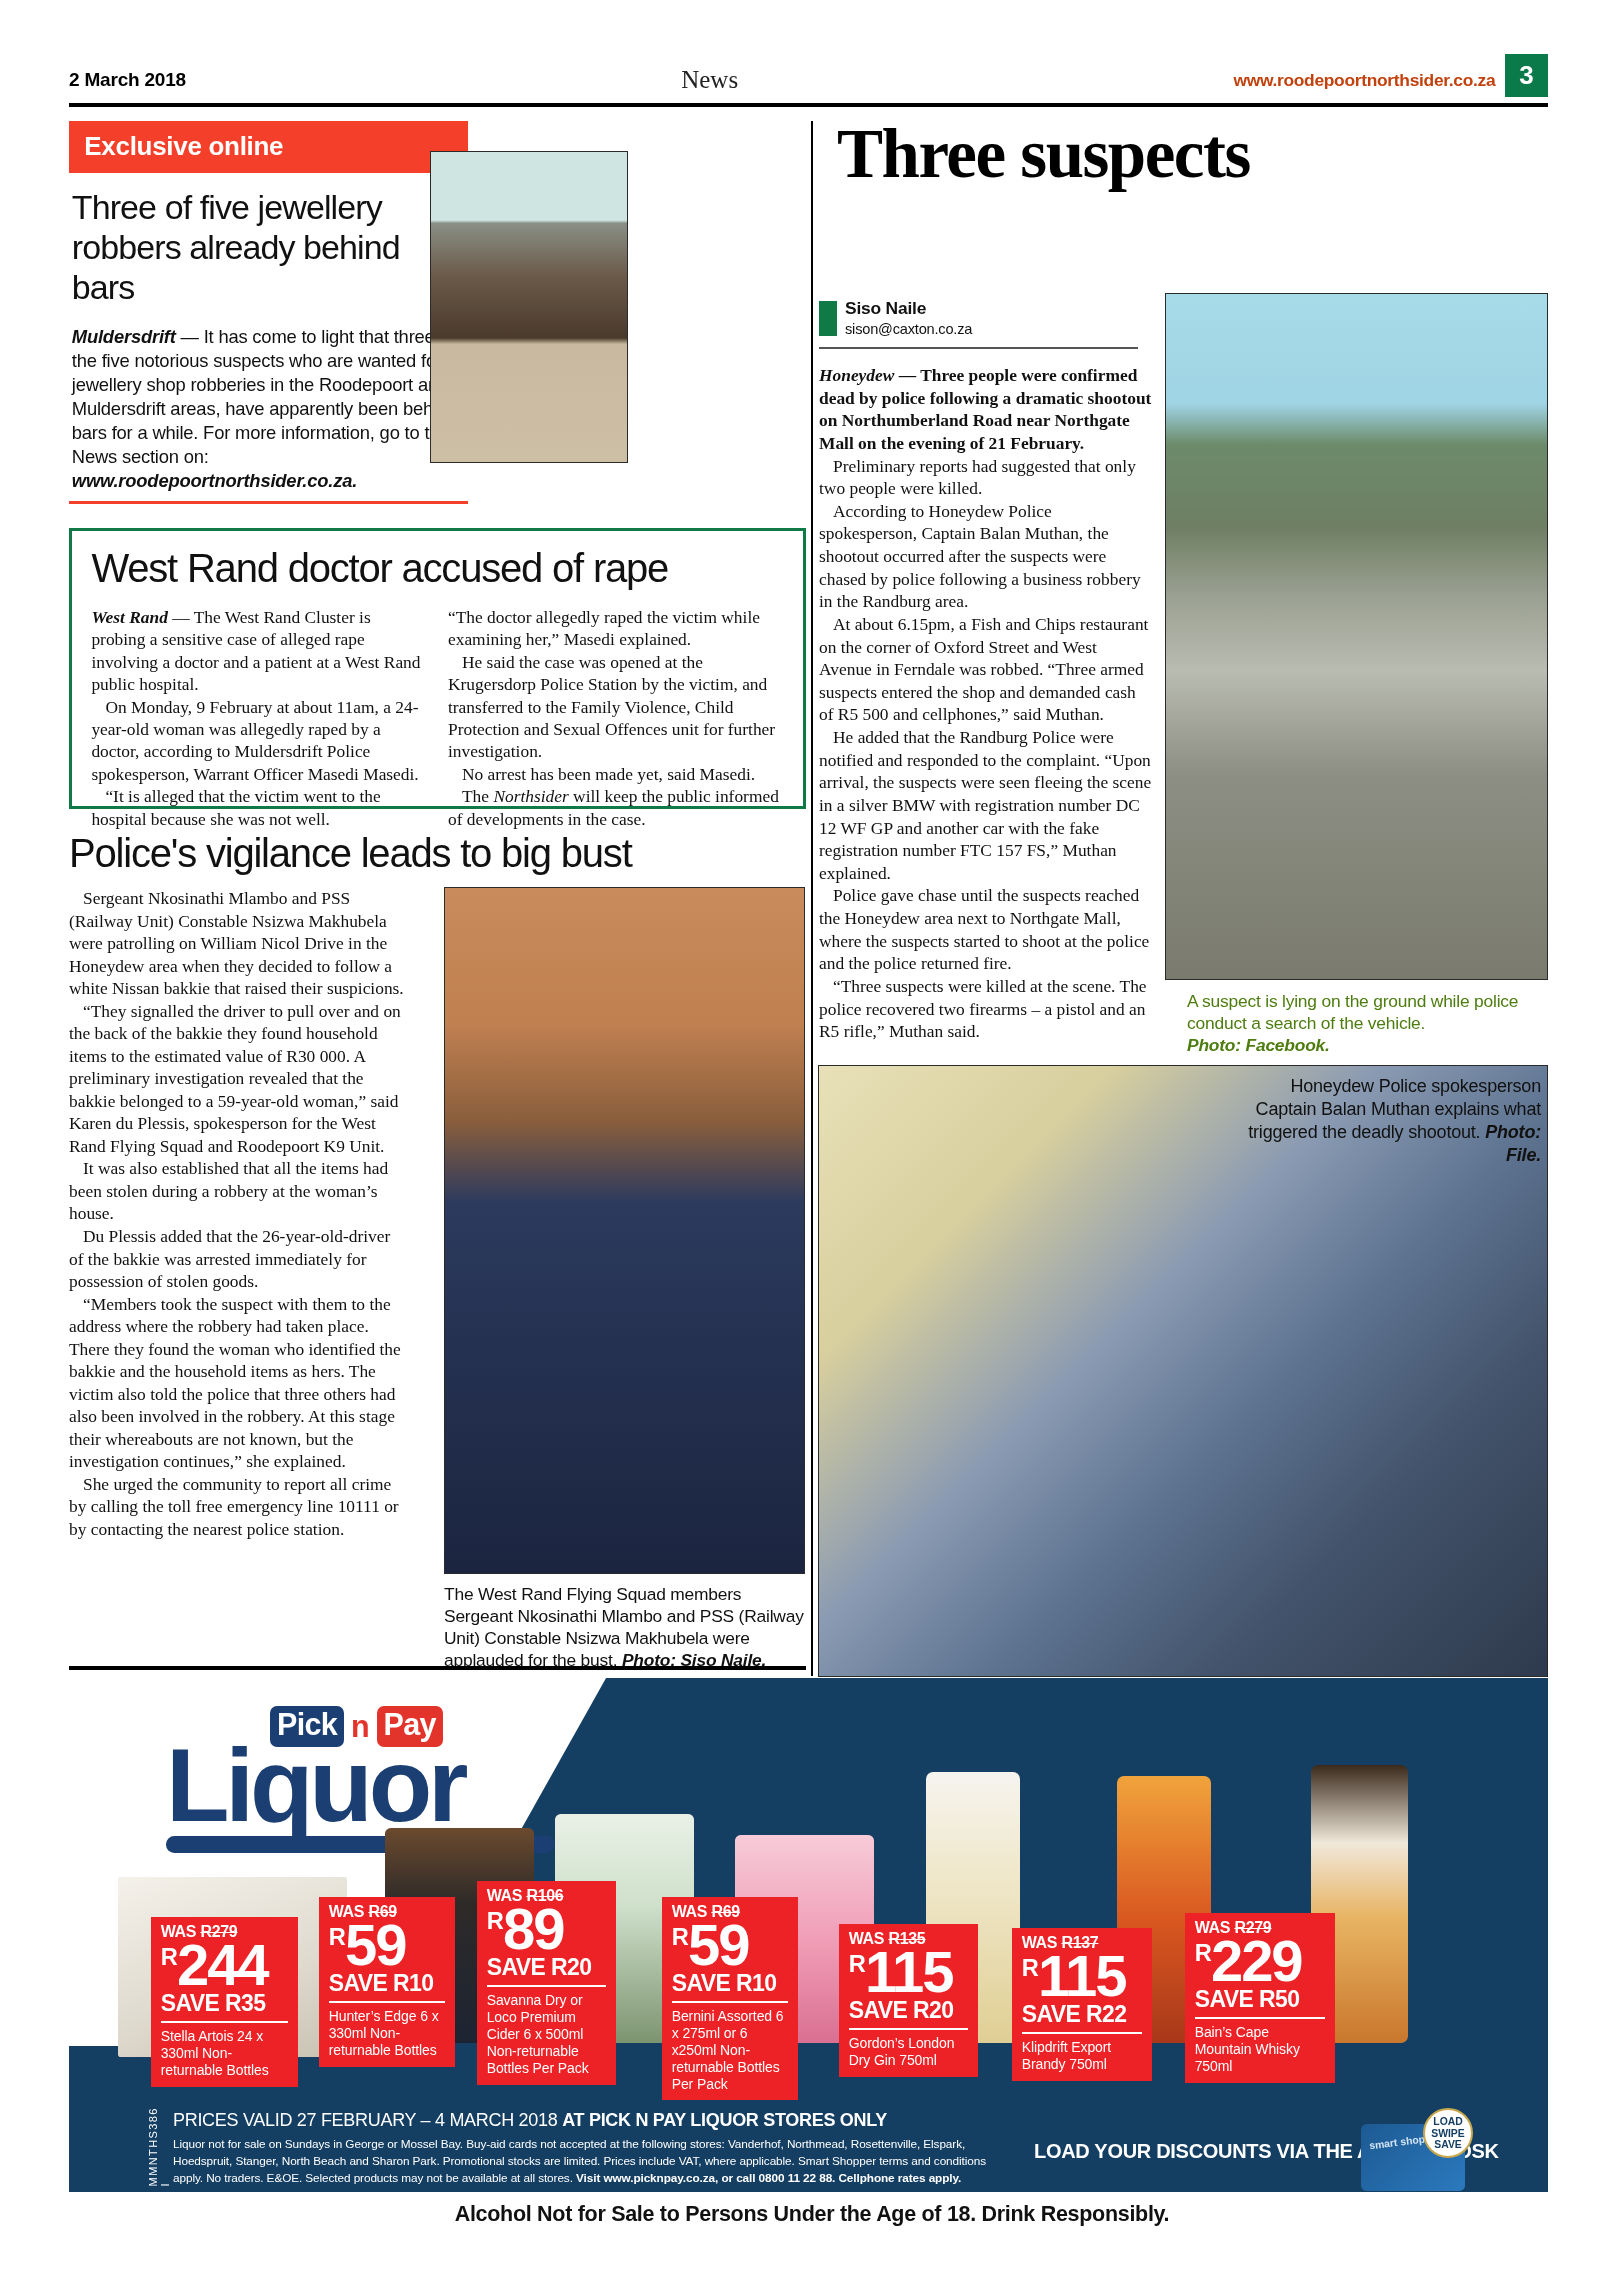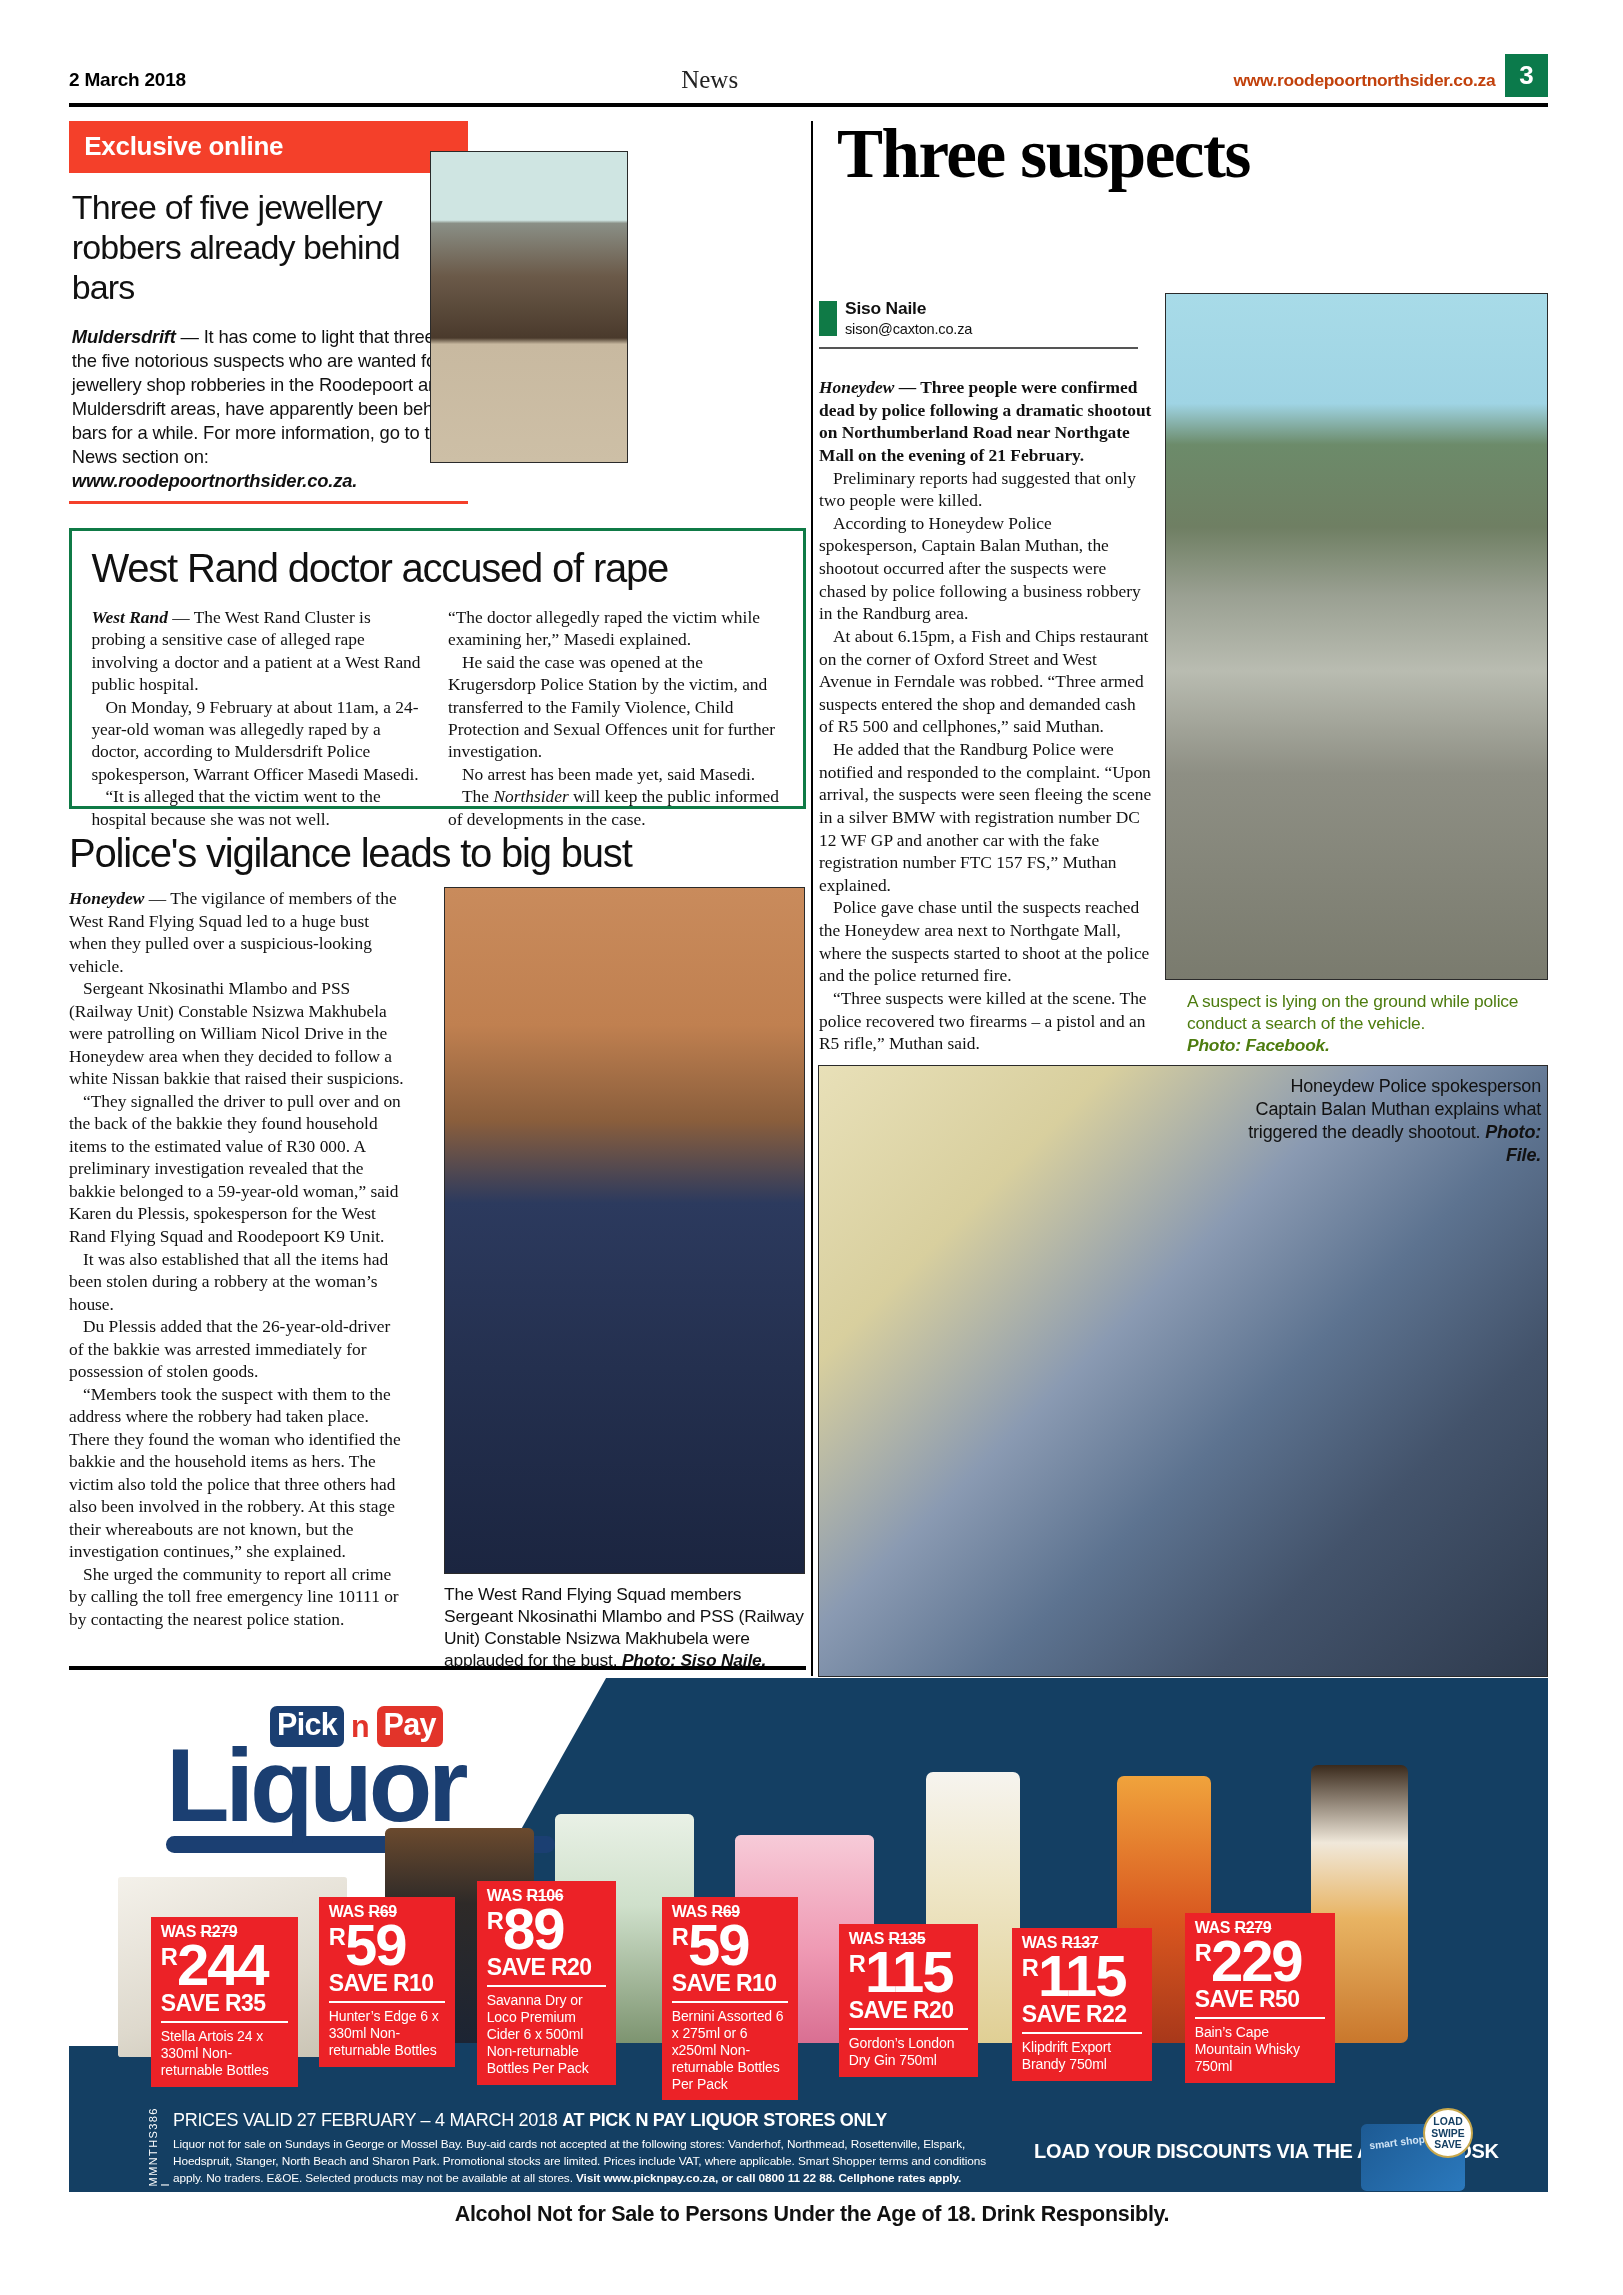--- a/index.html
+++ b/index.html
@@ -101,21 +101,21 @@
     letter-spacing: -1.5px;
     margin-left: 18px;
   }
   .byline { position: absolute; left: 819px; top: 298px; width: 319px; }
   .byline .swatch { position: absolute; left: 0; top: 2.8px; width: 18px; height: 35px; background: #0f7a46; }
   .byline .bname { margin-left: 26px; font-size: 17.4px; font-weight: bold; color: #111; letter-spacing: -0.2px;}
   .byline .bmail { margin-left: 26px; font-size: 14.6px; color: #111; letter-spacing: -0.2px; padding-top: 2.1px;}
   .byline .bline { margin-top: 9.7px; width: 319px; height: 2.1px; background: #555; }
 
   .shoot-body {
-    position: absolute; left: 819px; top: 376px; width: 333px;
+    position: absolute; left: 819px; top: 364px; width: 333px;
     font-family: "Liberation Serif", serif; font-size: 17.4px; line-height: 1.30; color: #111;
   }
   .shoot-body p { text-indent: 14px; }
   .shoot-body p.lead { text-indent: 0; font-weight: bold; }
   .shoot-body p.lead i { font-style: italic; }
 
   .photo-scene {
     position: absolute; left: 1165px; top: 293px; width: 383px; height: 687px;
     border: 1.4px solid #2a2a2a; overflow: hidden;
   }
@@ -258,21 +258,20 @@
         <p class="first">“The doctor allegedly raped the victim while examining her,” Masedi explained.</p>
         <p>He said the case was opened at the Krugersdorp Police Station by the victim, and transferred to the Family Violence, Child Protection and Sexual Offences unit for further investigation.</p>
         <p>No arrest has been made yet, said Masedi.</p>
         <p>The <i>Northsider</i> will keep the public informed of developments in the case.</p>
       </div>
     </div>
   </div>
 
   <div class="pv-head">Police's vigilance leads to big bust</div>
   <div class="pv-body">
-    <p class="first"><b class="place">Honeydew</b><span> — The vigilance of members of the West Rand Flying Squad led to a huge bust when they pulled over a suspicious-looking vehicle.</span></p>
     <p>Sergeant Nkosinathi Mlambo and PSS (Railway Unit) Constable Nsizwa Makhubela were patrolling on William Nicol Drive in the Honeydew area when they decided to follow a white Nissan bakkie that raised their suspicions.</p>
     <p>“They signalled the driver to pull over and on the back of the bakkie they found household items to the estimated value of R30 000. A preliminary investigation revealed that the bakkie belonged to a 59-year-old woman,” said Karen du Plessis, spokesperson for the West Rand Flying Squad and Roodepoort K9 Unit.</p>
     <p>It was also established that all the items had been stolen during a robbery at the woman’s house.</p>
     <p>Du Plessis added that the 26-year-old-driver of the bakkie was arrested immediately for possession of stolen goods.</p>
     <p>“Members took the suspect with them to the address where the robbery had taken place. There they found the woman who identified the bakkie and the household items as hers. The victim also told the police that three others had also been involved in the robbery. At this stage their whereabouts are not known, but the investigation continues,” she explained.</p>
     <p>She urged the community to report all crime by calling the toll free emergency line 10111 or by contacting the nearest police station.</p>
   </div>
   <div class="photo-squad">
       <div class="ph ph-squad"></div>
     </div>

